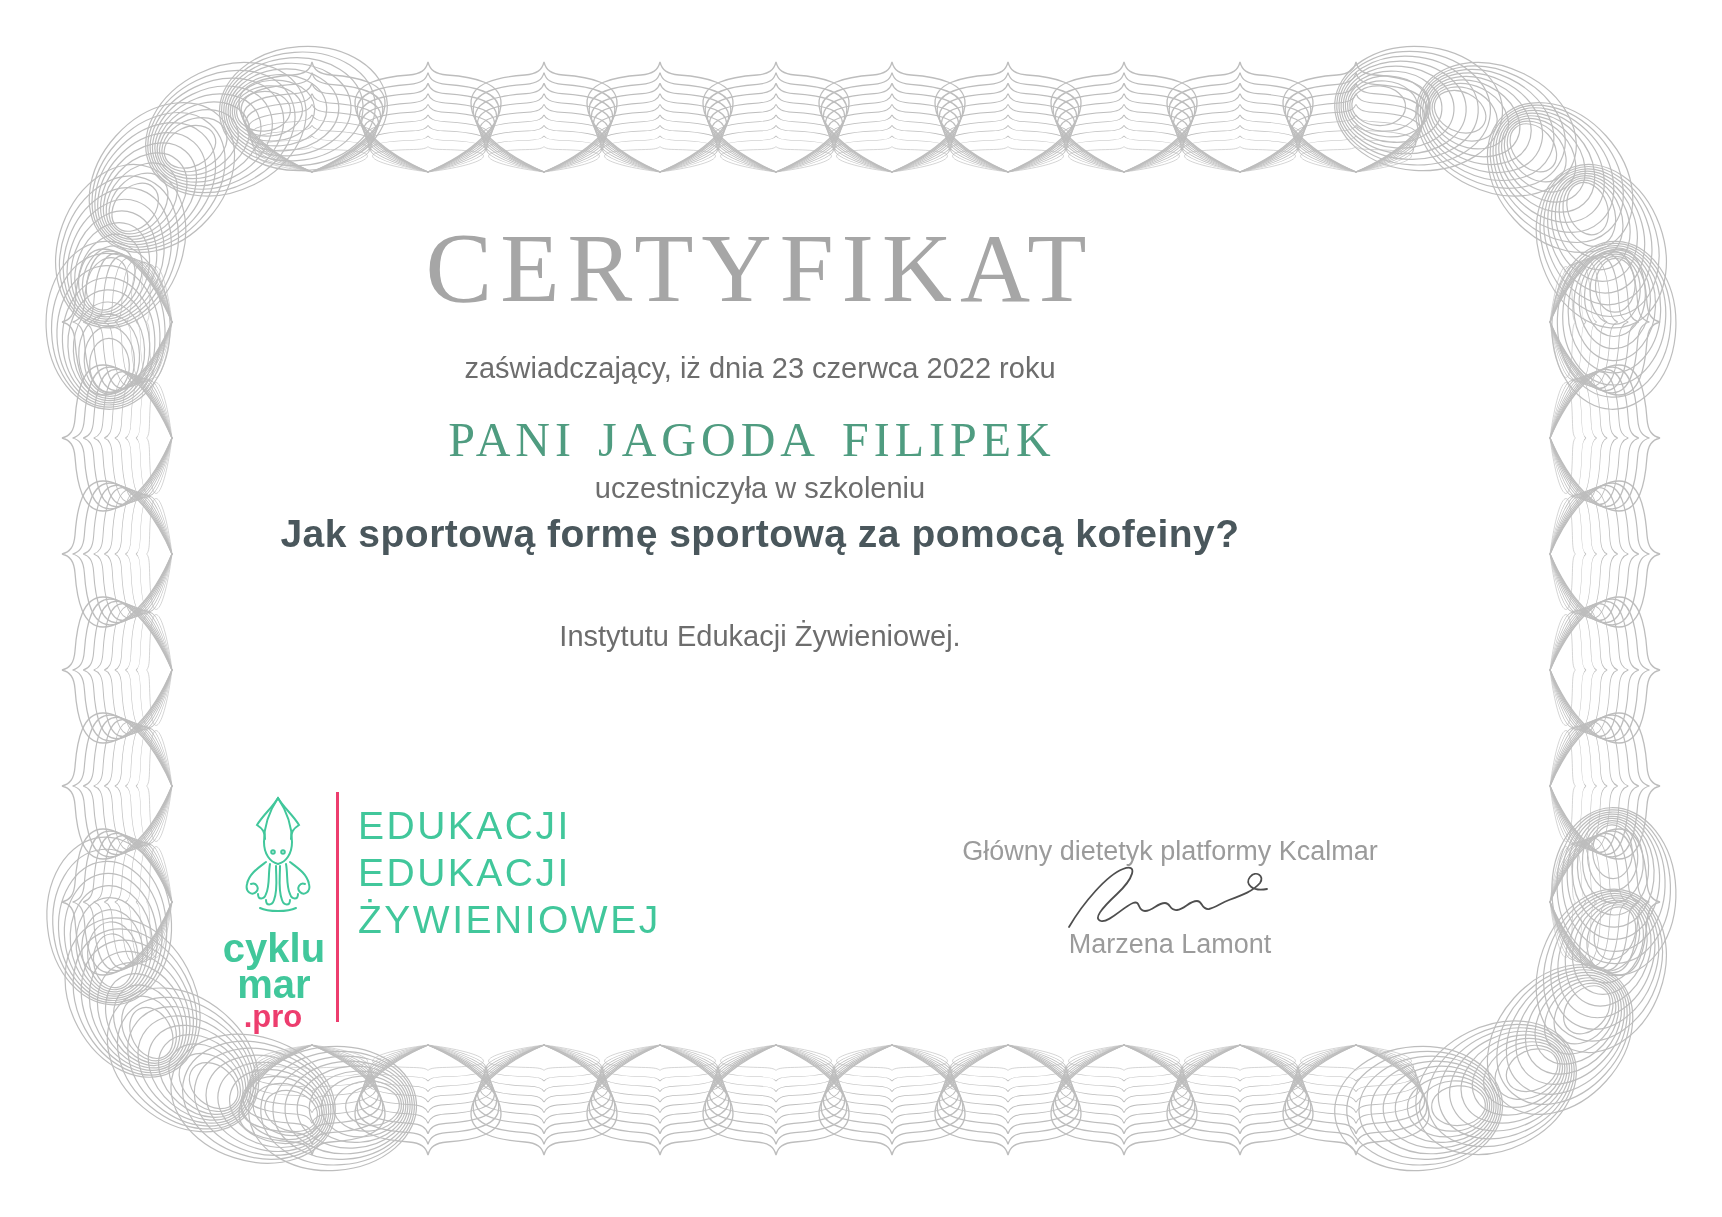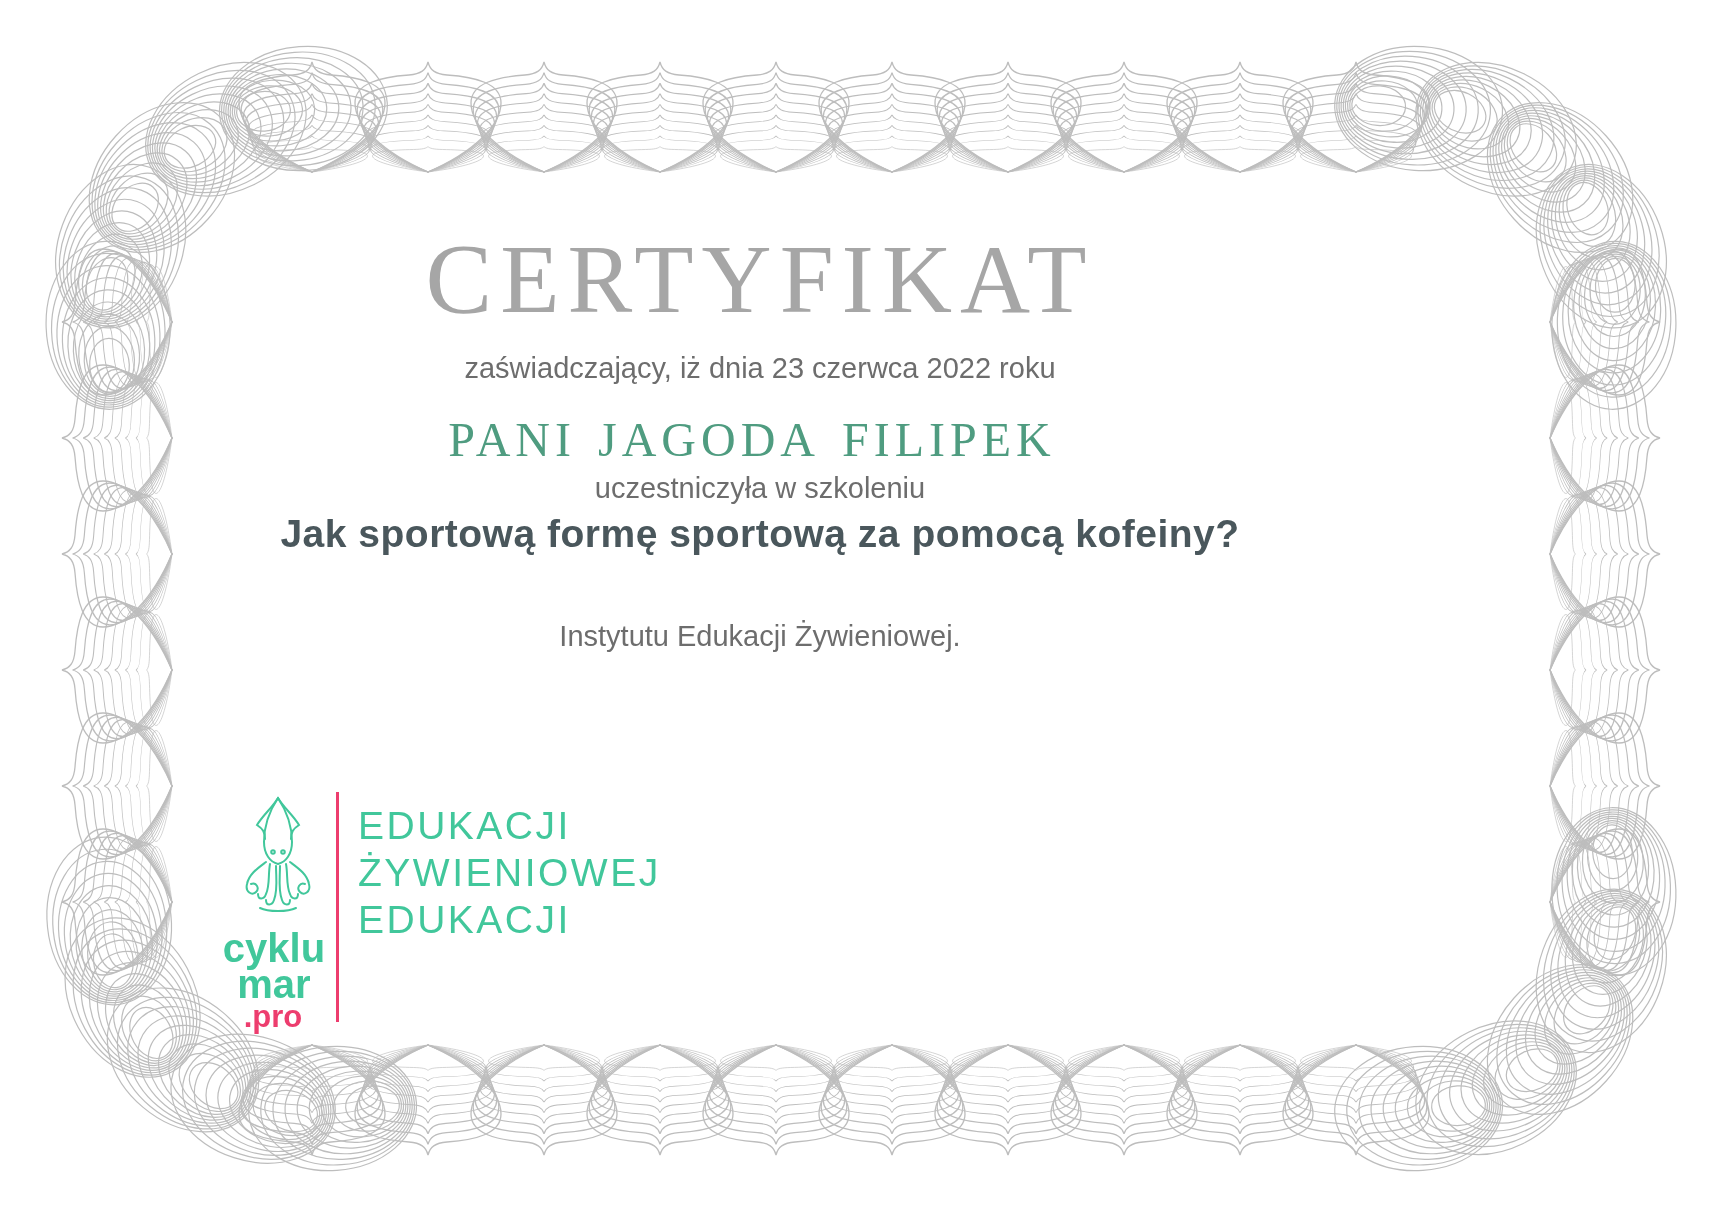--- a/index.html
+++ b/index.html
@@ -10,21 +10,21 @@
     overflow:hidden;
     font-family:"Liberation Sans", sans-serif;
   }
   #border-svg{position:absolute;left:0;top:0;width:1722px;height:1217px;pointer-events:none;}
   .content{
     position:absolute;left:165px;top:0;width:1190px;height:100%;
     text-align:center;
   }
   .title{
     position:absolute;left:0;right:0;top:178px;
-    margin:11px;
+    margin:0;
     font-family:"Liberation Serif", serif;
     font-weight:400;
     font-variant:small-caps;
     text-transform:lowercase;
     font-size:138px;
     letter-spacing:8px;
     color:var(--title_gray,#a6a6a6);
     line-height:1.05;
   }
   .title::first-letter{font-size:1.04em;}
@@ -203,19 +203,26 @@
       </g>
     </svg>
     <div class="brand">
       <span class="b-line">cyklu</span>
       <span class="b-line">mar</span>
       <span class="b-pro">.pro</span>
     </div>
     <div class="logo-divider"></div>
     <div class="org">
       <span>EDUKACJI</span>
+      <span>EDUKACJI</span>
       <span>ŻYWIENIOWEJ</span>
-      <span>EDUKACJI</span>
     </div>
   </div>
 
+  <div class="sig-block">
+    <span class="sig-role">Główny dietetyk platformy Kcalmar</span>
+    <svg class="sig-svg" width="230" height="78" viewBox="0 0 230 78">
+      <path d="M14,66 C28,42 52,14 68,8 C84,2 78,18 62,33 C46,48 38,58 46,60 C54,62 68,46 78,42 C86,39 82,50 90,50 C98,50 102,42 110,42 C116,42 114,50 122,49 C130,48 134,40 142,40 C148,40 146,49 154,48 C160,47 166,42 174,39 C188,34 198,30 205,22 C210,15 201,9 195,16 C189,23 198,31 212,28" fill="none" stroke="#2f2f2f" stroke-width="1.8" stroke-linecap="round" opacity="0.85"></path>
+    </svg>
+    <span class="sig-name">Marzena Lamont</span>
+  </div>
 
 </div>
 
 </body></html>

